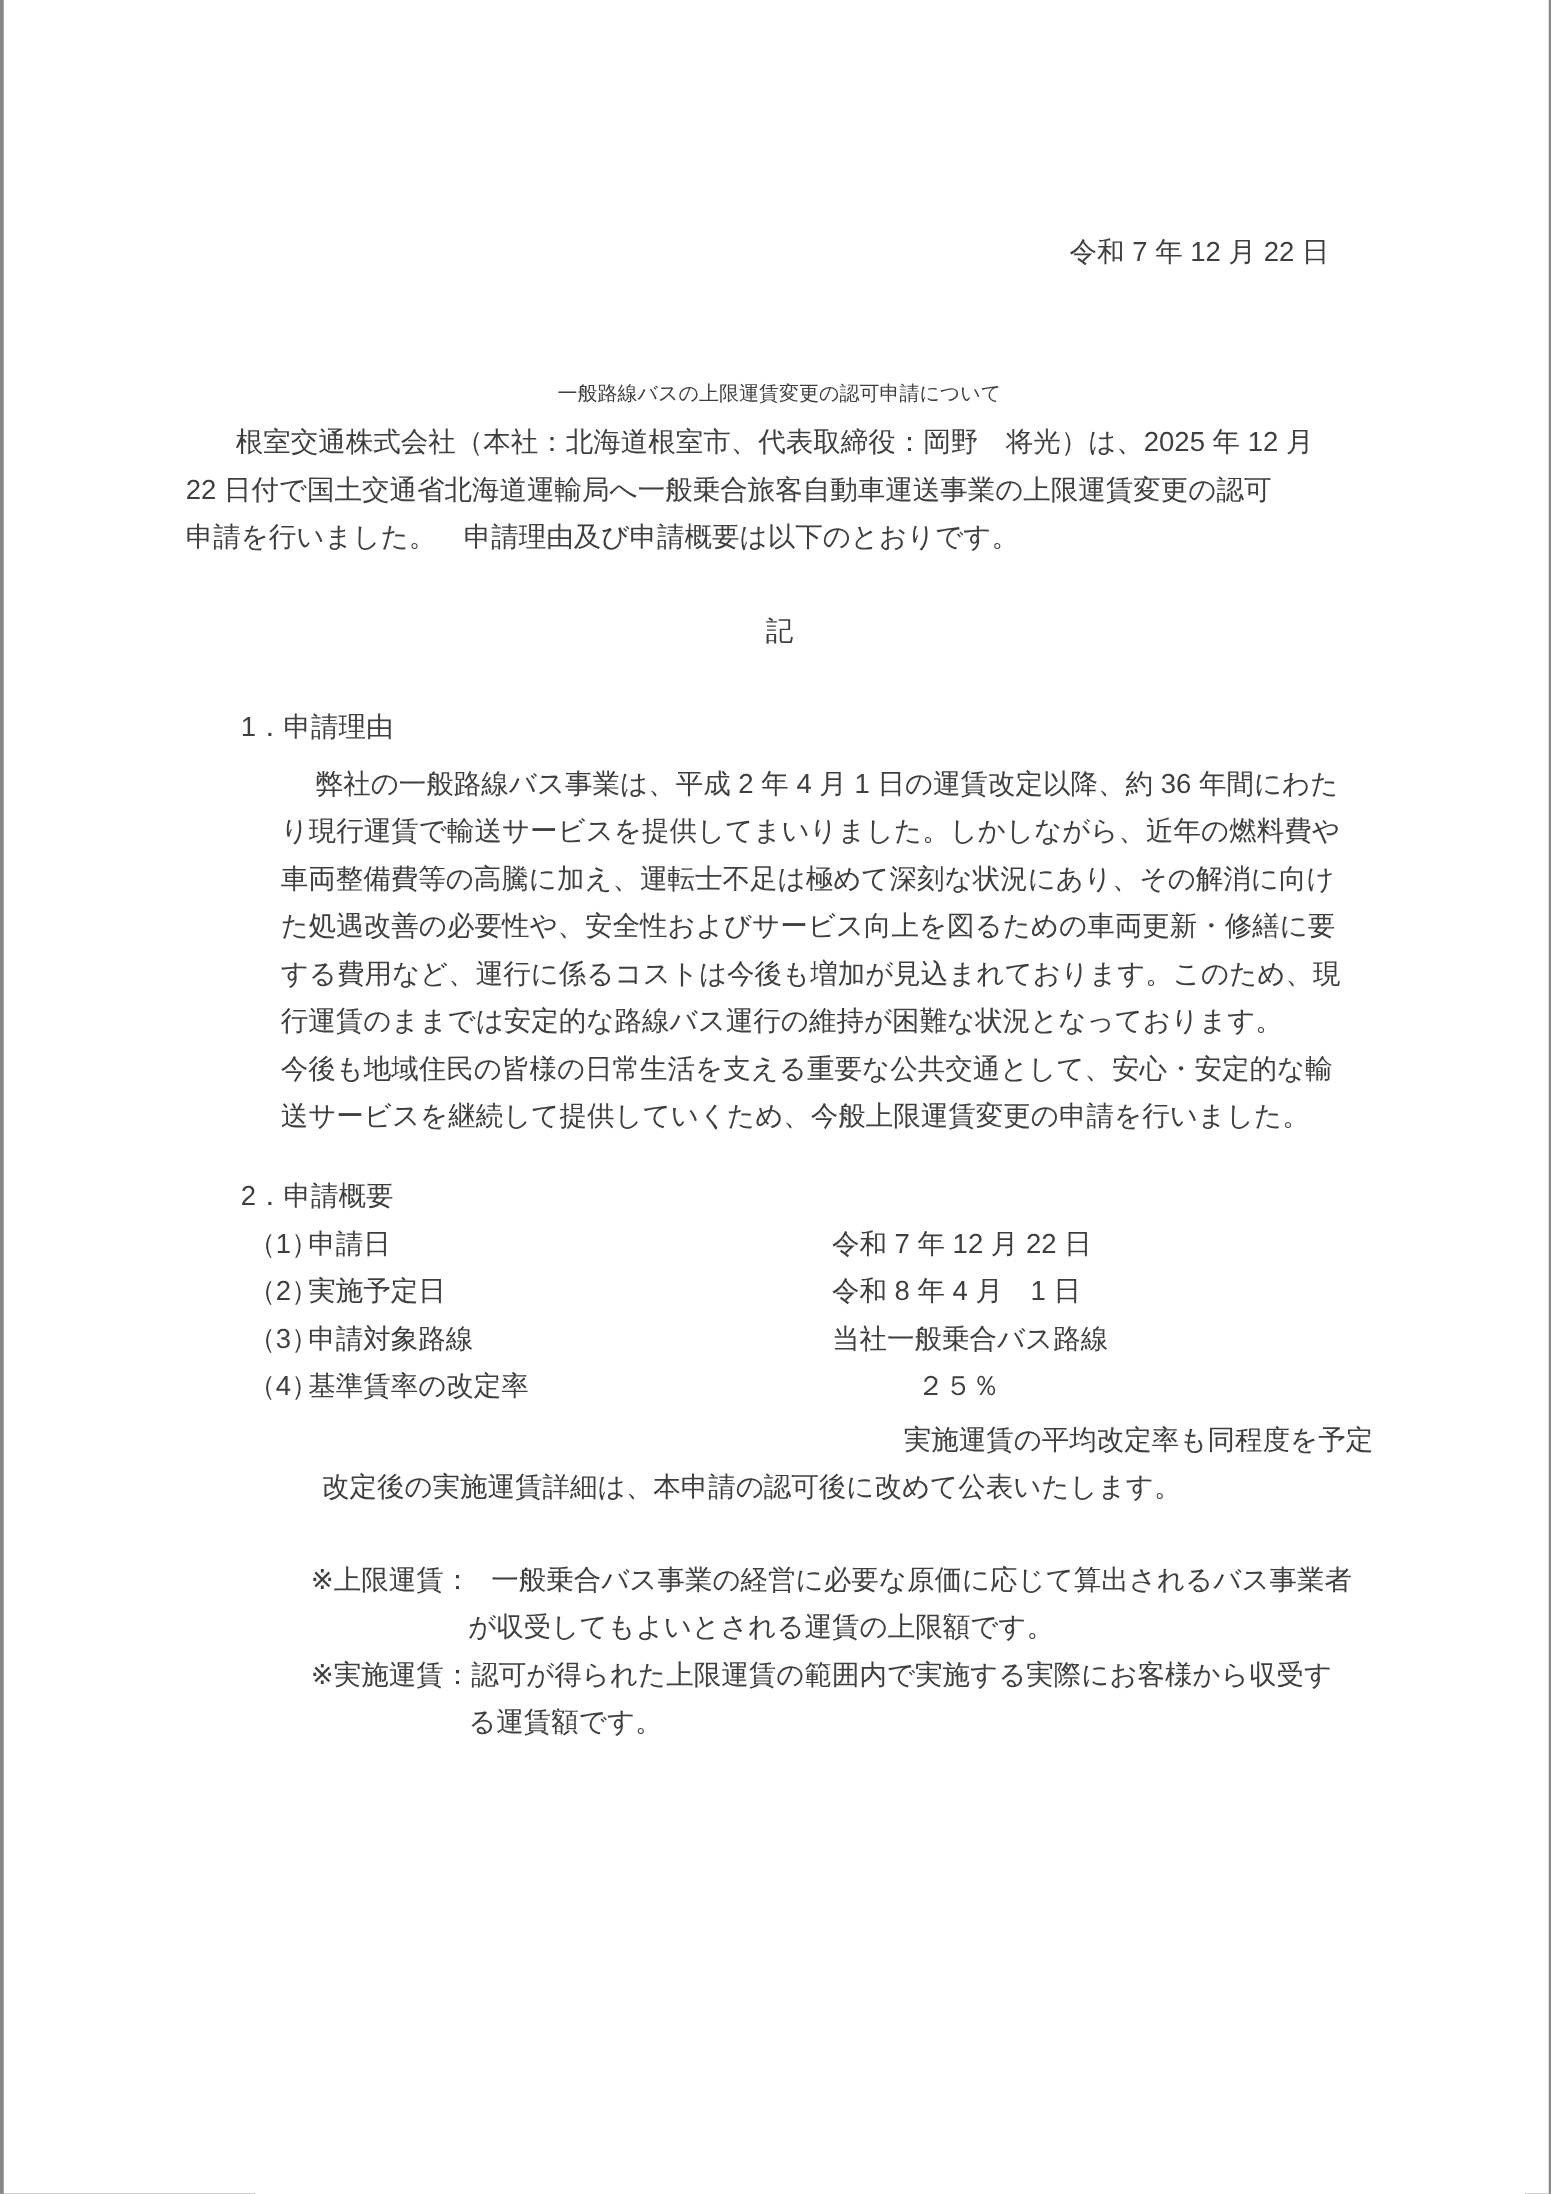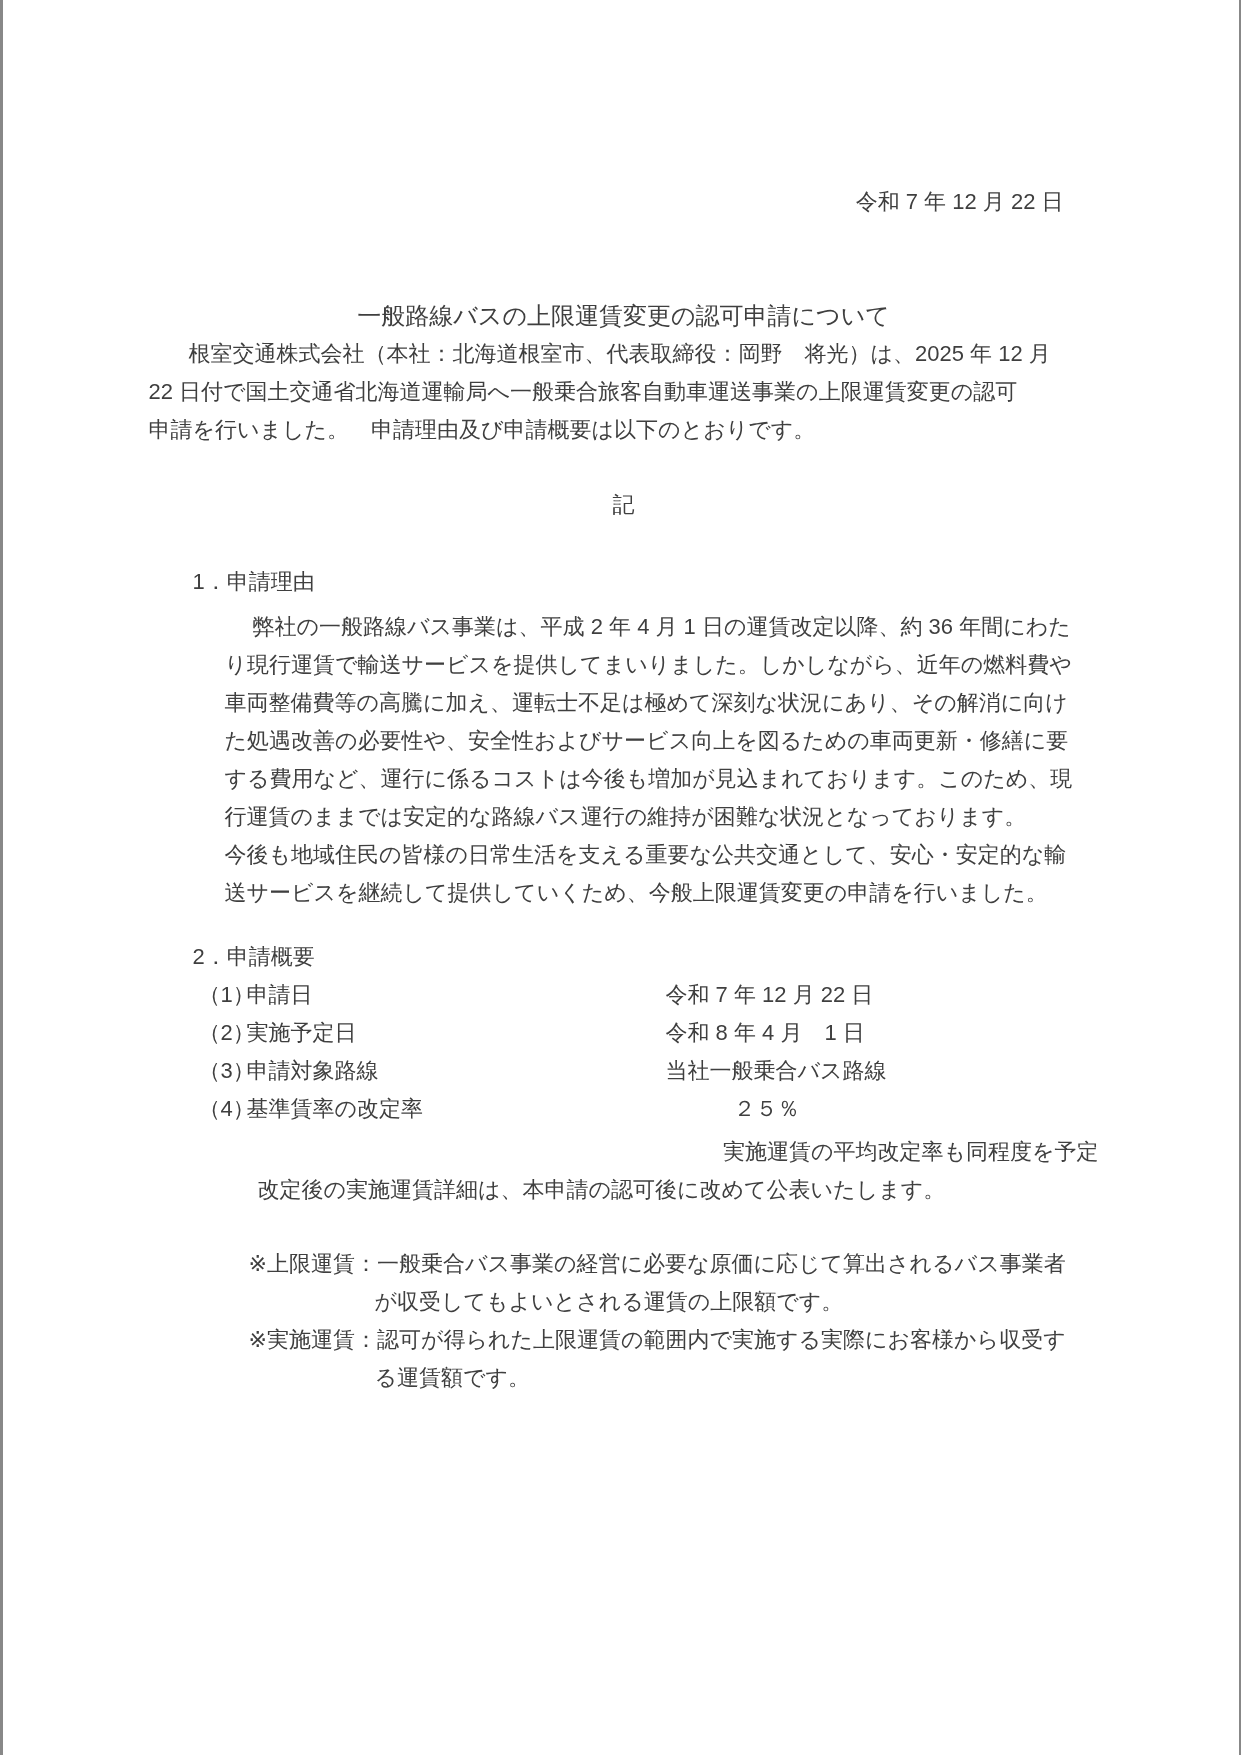--- a/index.html
+++ b/index.html
@@ -17,39 +17,39 @@
   }
   .content {
     position: absolute;
     left: 146px;
     top: 183px;
     width: 950px;
   }
   .right-block { text-align: right; padding-right: 35px; }
   .doc-title {
     text-align: center;
-    font-size: 24px;
+    font-size: 16px;
     line-height: 38px;
     margin-top: 76px;
   }
   .intro { }
   .intro-first { text-indent: 40px; }
   .ki { text-align: center; margin-top: 37px; }
   .sec-heading { margin-top: 39px; margin-left: 44px; }
   .sec-heading.h2 { margin-top: 26px; }
   .s1para { margin-top: 7px; margin-left: 76px; }
   .s1-first { text-indent: 28px; }
   .item-row { position: relative; margin-left: 50px; }
   .item-num { display: inline-block; width: 48px; }
   .item-value { position: absolute; left: 467px; top: 0; white-space: nowrap; }
   .item-value.pct { left: 535px; }
   .subline { margin-left: 109px; }
   .subline.first { margin-top: 5px; text-align: right; }
   .note-l1 { margin-left: 100px; display: flex; }
-  .note-l1.gap { margin-top: 36px; }
+  .note-l1.gap { margin-top: 36px; gap: 16px; }
   .note-head { white-space: nowrap; }
   .note-l2 { margin-left: 226px; }
   [data-name] { white-space: nowrap; }
 </style>
 </head>
 <body>
 
 <div class="page" data-name="document-page">
   <div class="content" data-name="document-content">
 

